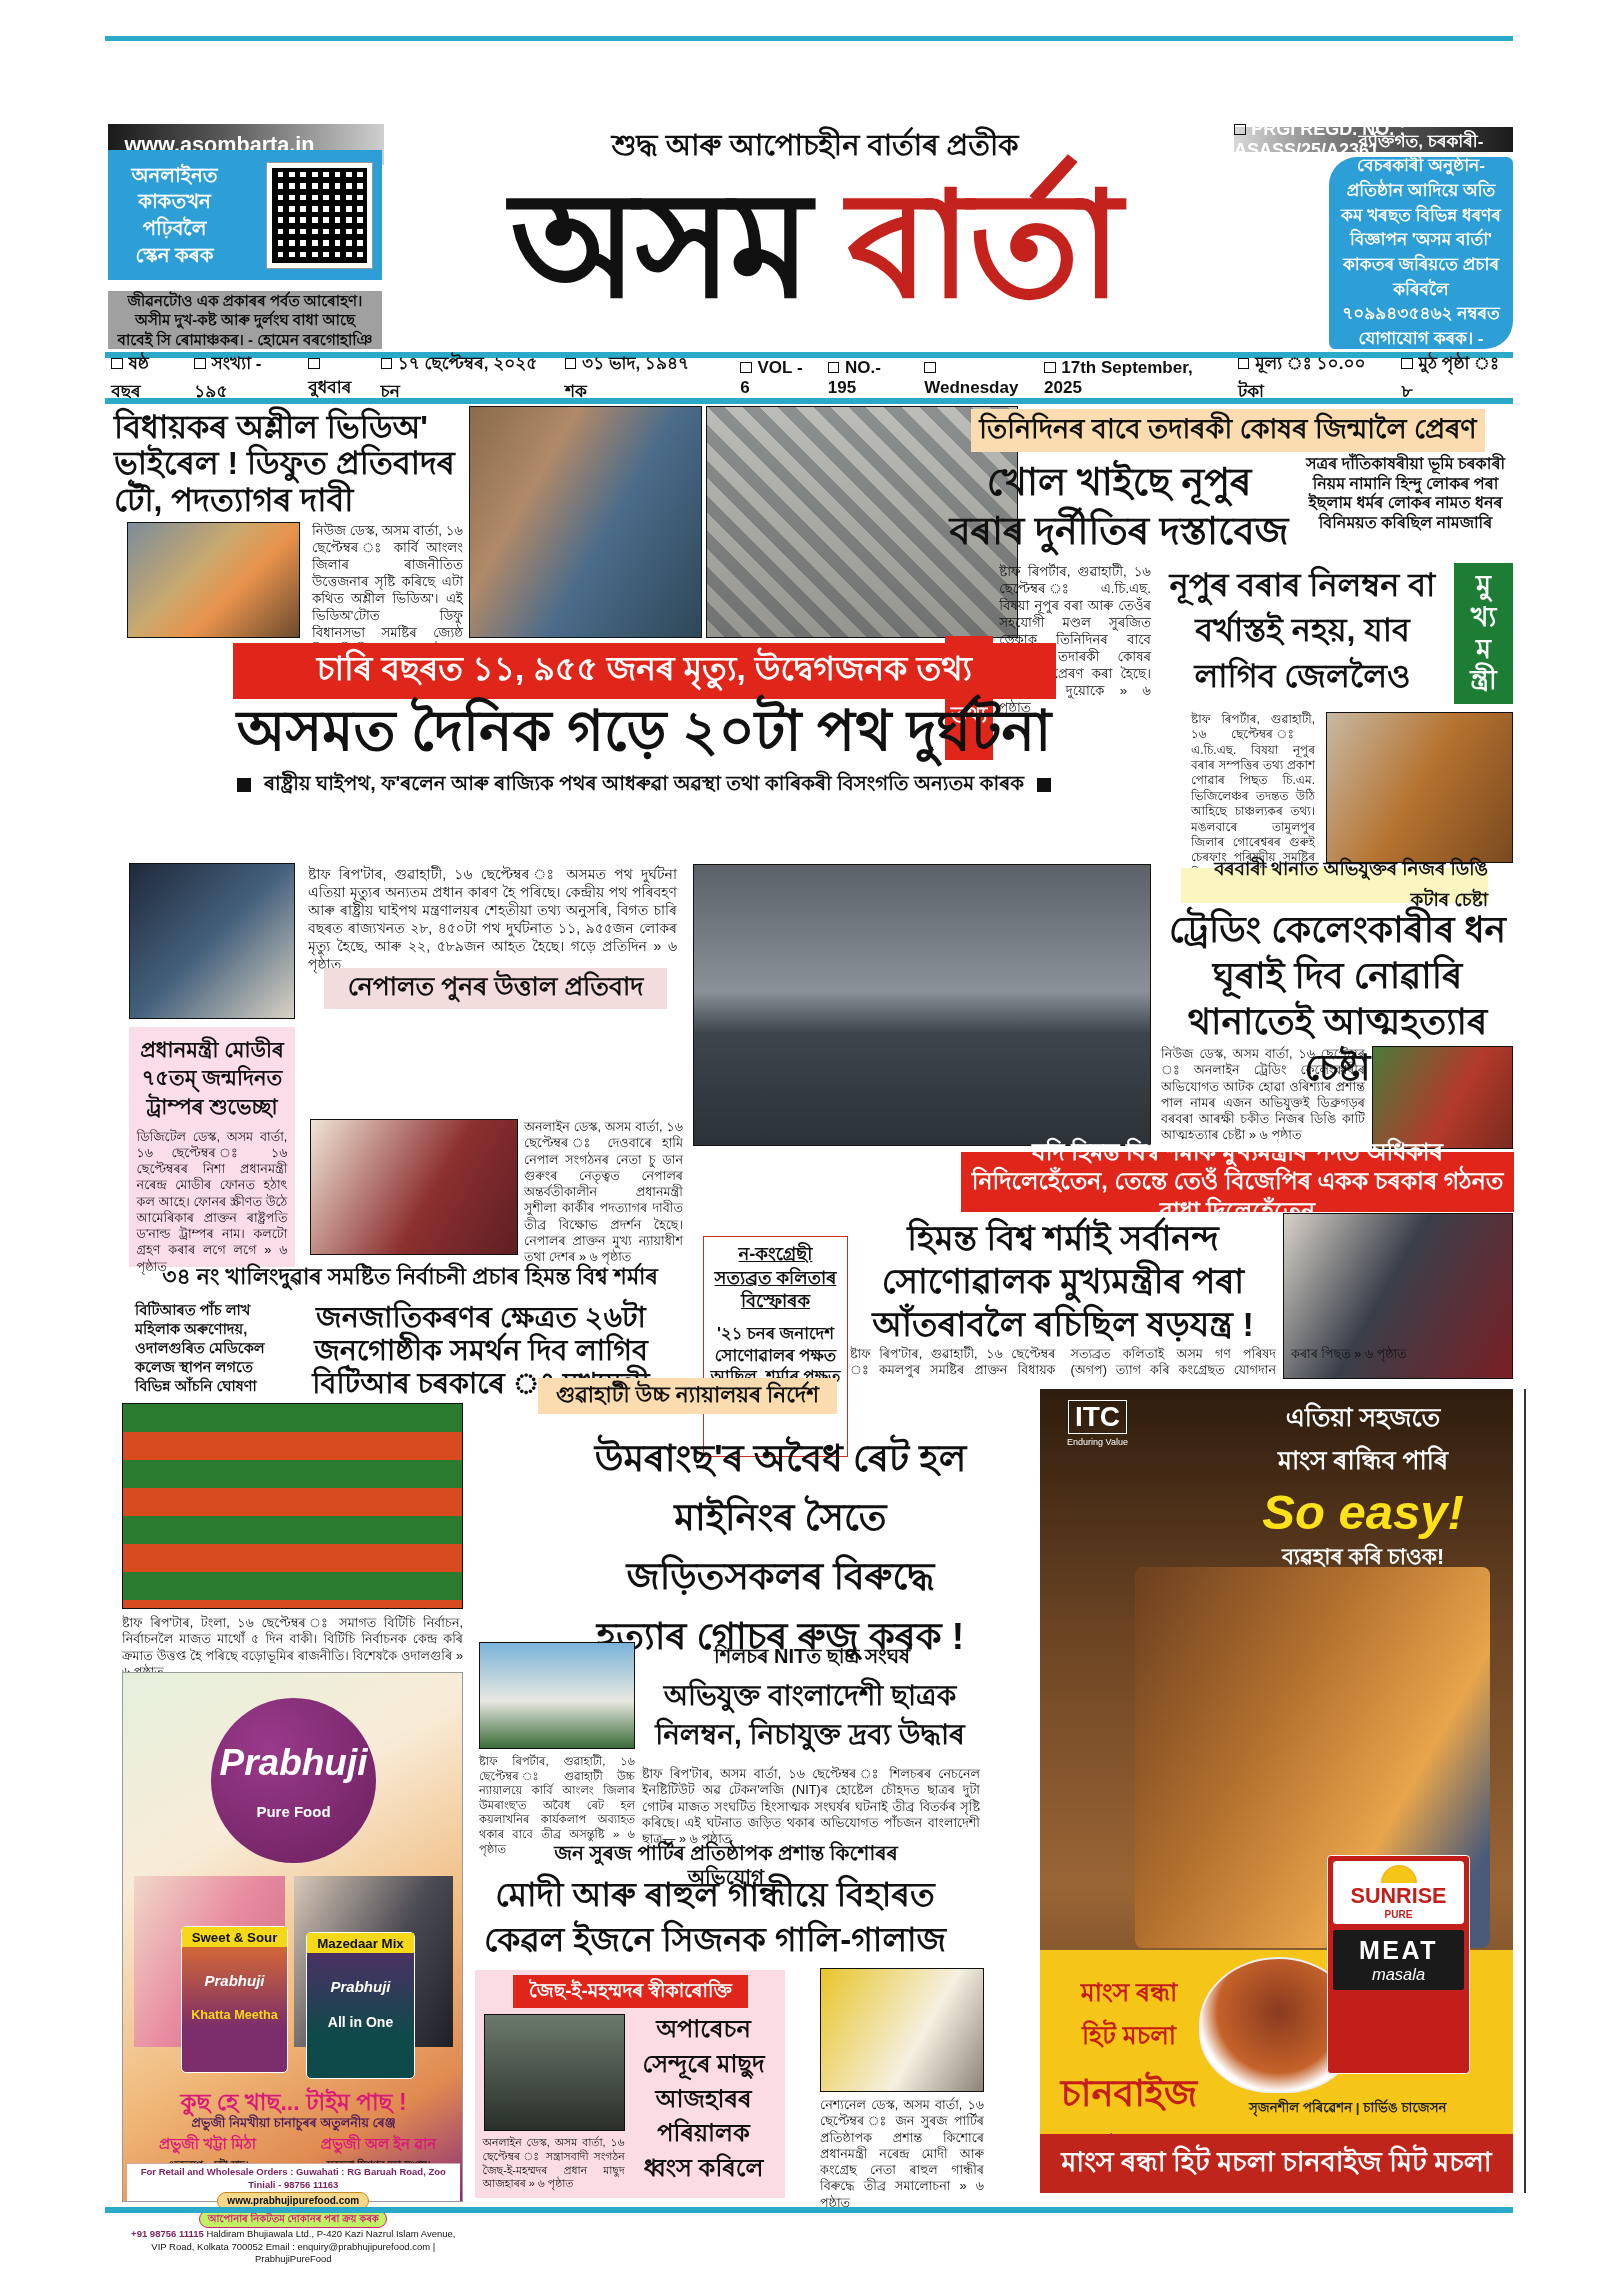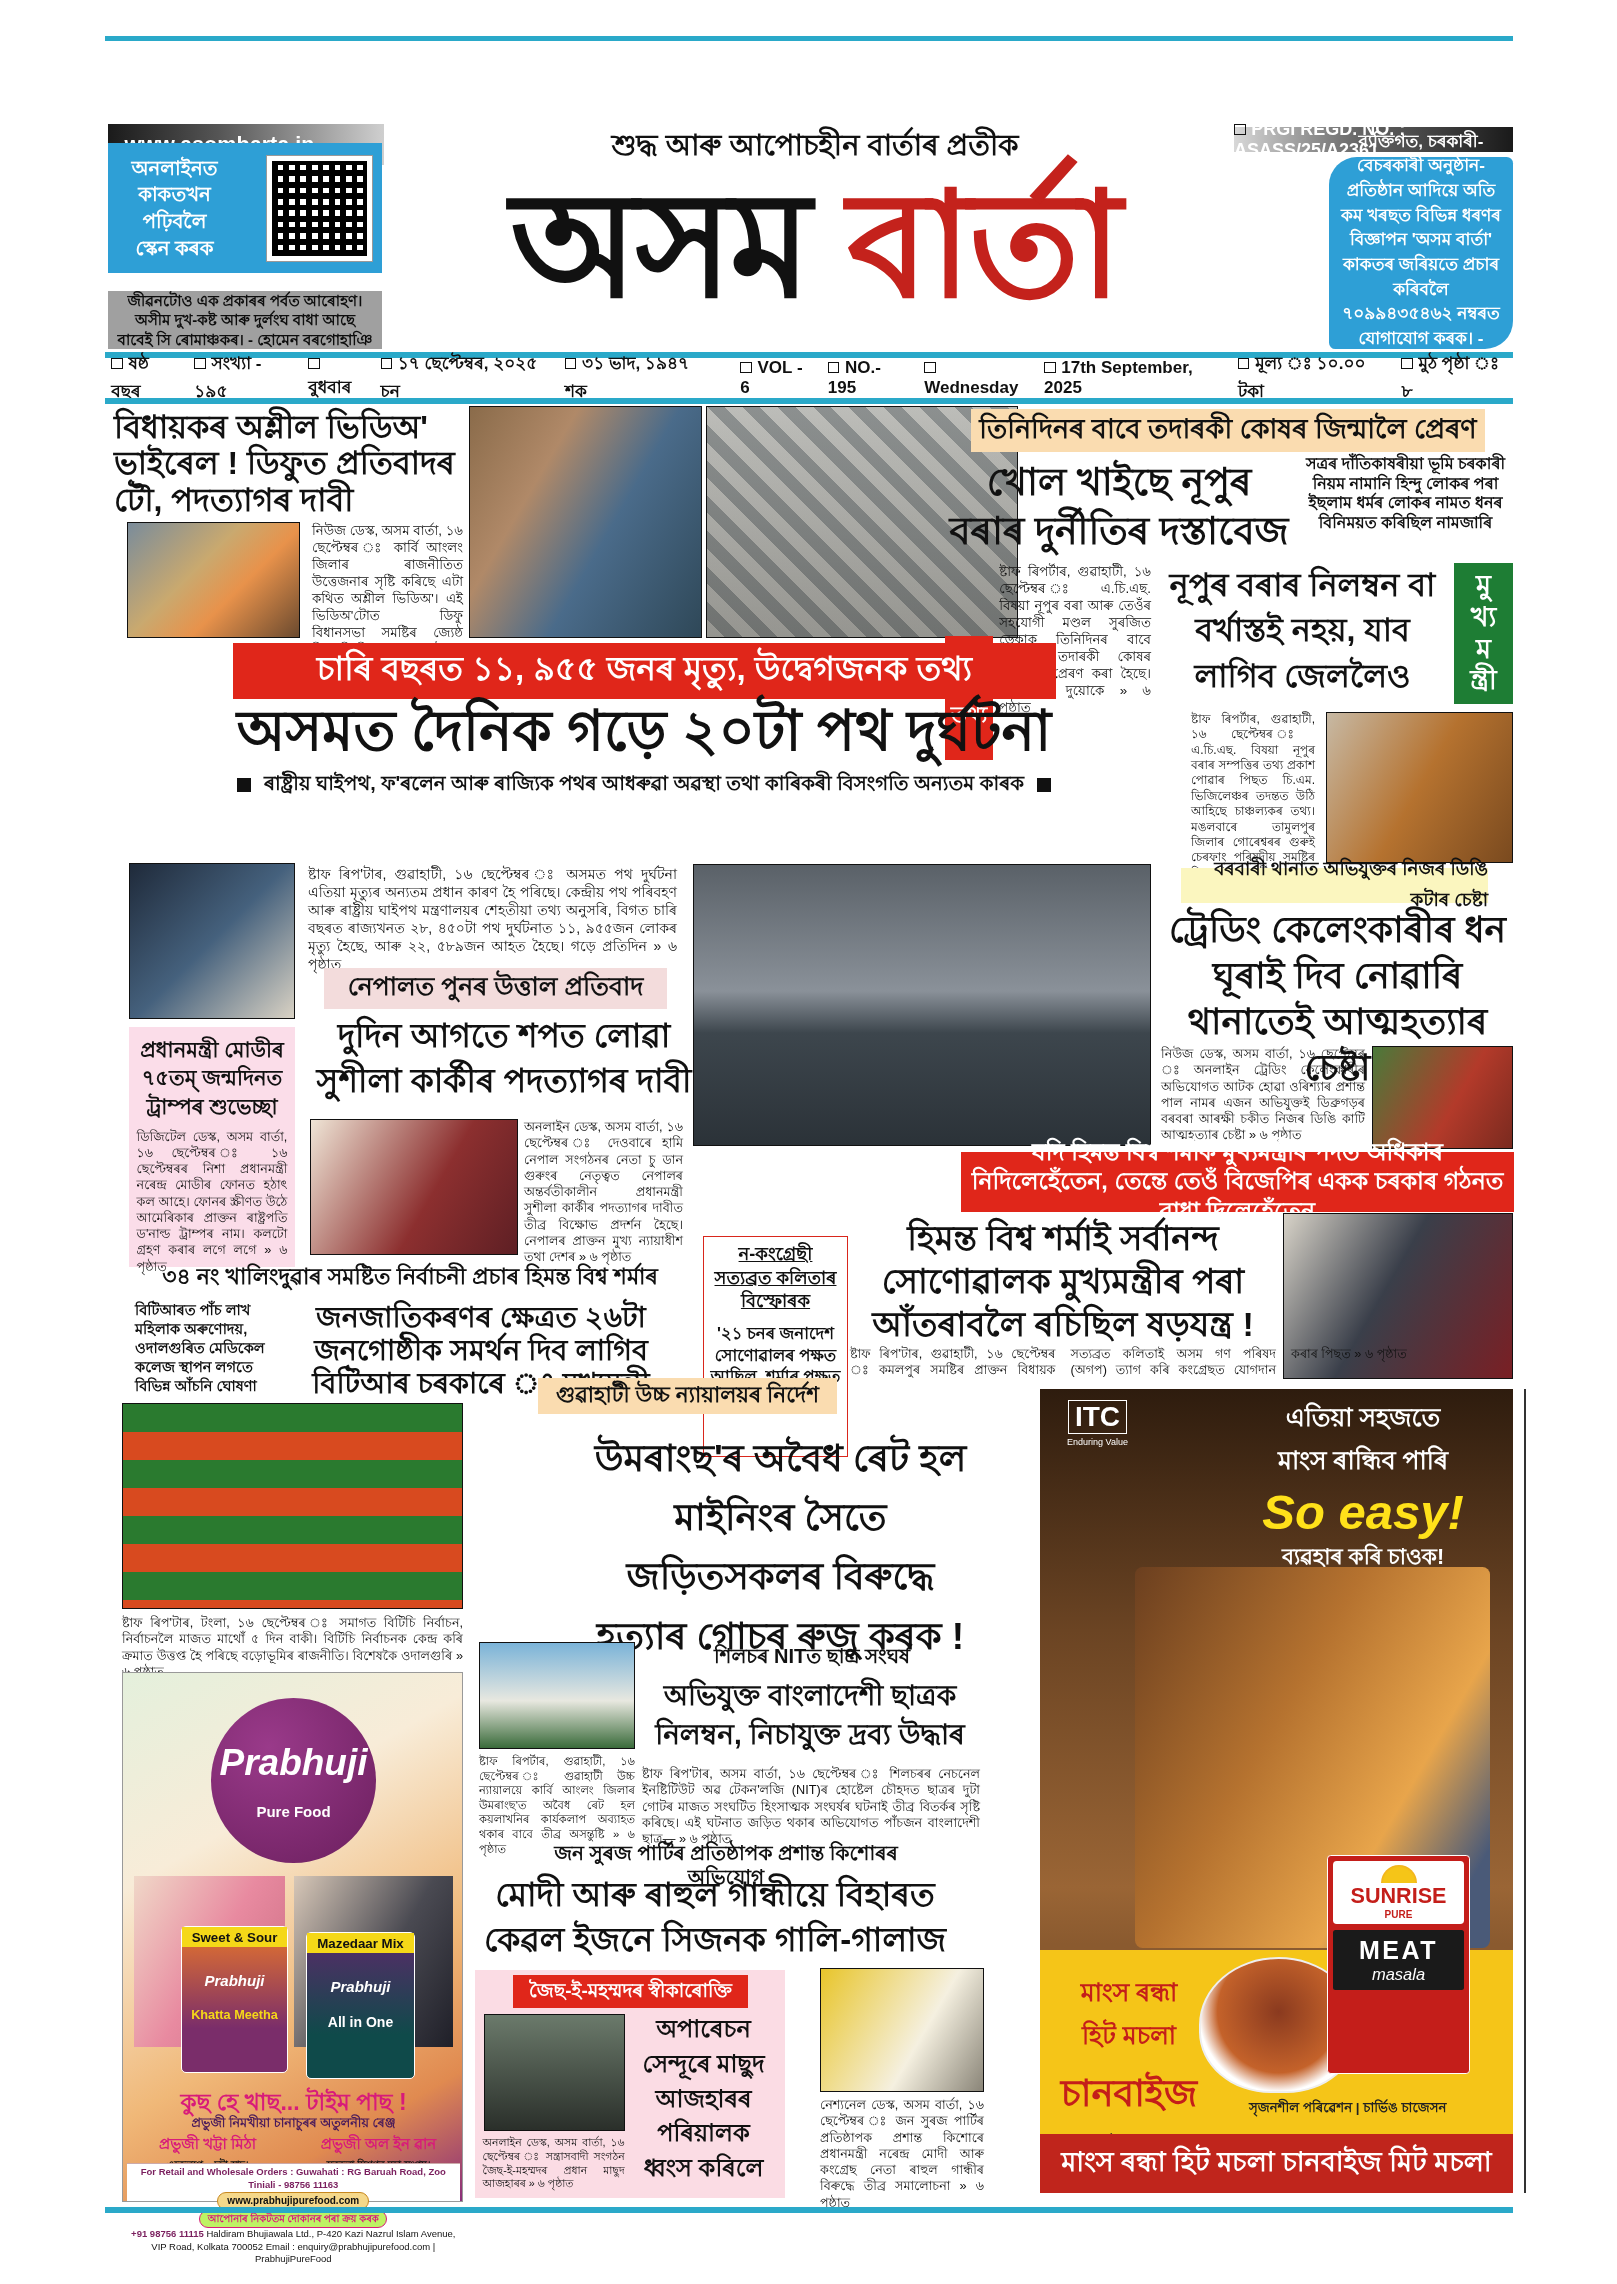--- a/index.html
+++ b/index.html
@@ -57,21 +57,21 @@
   <div class="abs gradbar-r" style="left:1234px;top:127px;width:279px;height:25px;">
     <span class="di">PRGI REGD. NO. : ASASS/25/A2361</span>
   </div>
 
   <div class="abs tagline" style="left:393px;top:122px;width:844px;">শুদ্ধ আৰু আপোচহীন বাৰ্তাৰ প্ৰতীক</div>
   <div class="abs mast" style="left:393px;top:151px;width:844px;height:209px;">
     <span>অসম</span>
     <span class="red">বাৰ্তা</span>
   </div>
 
-  <div class="abs scanbox" style="left:108px;top:143px;width:274px;height:130px;gap:36px;">
+  <div class="abs scanbox" style="left:108px;top:150px;width:274px;height:130px;gap:36px;">
     <div class="scantxt" style="white-space: pre-line;">অনলাইনত
 কাকতখন
 পঢ়িবলৈ
 স্কেন কৰক</div>
     <div class="qr"></div>
   </div>
   <div class="abs quotebox" style="left:108px;top:291px;width:274px;height:58px;">জীৱনটোও এক প্ৰকাৰৰ পৰ্বত আৰোহণ। অসীম দুখ-কষ্ট আৰু দুৰ্লংঘ বাধা আছে বাবেই সি ৰোমাঞ্চকৰ। - হোমেন বৰগোহাঞি</div>
 
   <div class="abs adbox" style="left:1329px;top:157px;width:184px;height:192px;">ব্যক্তিগত, চৰকাৰী- বেচৰকাৰী অনুষ্ঠান- প্ৰতিষ্ঠান আদিয়ে অতি কম খৰছত বিভিন্ন ধৰণৰ বিজ্ঞাপন 'অসম বাৰ্তা' কাকতৰ জৰিয়তে প্ৰচাৰ কৰিবলৈ ৭০৯৯৪৩৫৪৬২ নম্বৰত যোগাযোগ কৰক। - 'অসম বাৰ্তা' গোষ্ঠী -</div>
 
@@ -124,21 +124,20 @@
 
   <div class="abs ph" style="left:129px;top:863px;width:166px;height:156px;background:linear-gradient(135deg,#1f2a3a,#45617d 50%,#d9d2c4);"></div>
   <div class="abs pinkbox" style="left:129px;top:1027px;width:166px;height:240px;">
     <div class="hd ctr" style="font-size:21px;line-height:1.35;">প্ৰধানমন্ত্ৰী মোডীৰ ৭৫তম্ জন্মদিনত ট্ৰাম্পৰ শুভেচ্ছা</div>
     <div class="body-txt" style="font-size:12.7px;margin-top:7.6px;">ডিজিটেল ডেস্ক, অসম বাৰ্তা, ১৬ ছেপ্টেম্বৰ ঃ ১৬ ছেপ্টেম্বৰৰ নিশা প্ৰধানমন্ত্ৰী নৰেন্দ্ৰ মোডীৰ ফোনত হঠাৎ কল আহে। ফোনৰ স্ক্ৰীণত উঠে আমেৰিকাৰ প্ৰাক্তন ৰাষ্ট্ৰপতি ড'নাল্ড ট্ৰাম্পৰ নাম। কলটো গ্ৰহণ কৰাৰ লগে লগে  » ৬ পৃষ্ঠাত</div>
   </div>
 
   <div class="abs body-txt" style="left:308px;top:866px;width:369px;height:90px;font-size:14px;">ষ্টাফ ৰিপ'টাৰ, গুৱাহাটী, ১৬ ছেপ্টেম্বৰ ঃ অসমত পথ দুৰ্ঘটনা এতিয়া মৃত্যুৰ অন্যতম প্ৰধান কাৰণ হৈ পৰিছে। কেন্দ্ৰীয় পথ পৰিবহণ আৰু ৰাষ্ট্ৰীয় ঘাইপথ মন্ত্ৰণালয়ৰ শেহতীয়া তথ্য অনুসৰি, বিগত চাৰি বছৰত ৰাজ্যখনত ২৮, ৪৫০টা পথ দুৰ্ঘটনাত ১১, ৯৫৫জন লোকৰ মৃত্যু হৈছে, আৰু ২২, ৫৮৯জন আহত হৈছে। গড়ে প্ৰতিদিন  » ৬ পৃষ্ঠাত</div>
 
   <div class="abs kick-rose" style="left:324px;top:968px;width:343px;height:41px;font-size:25px;">নেপালত পুনৰ উত্তাল প্ৰতিবাদ</div>
-  <div class="abs hd ctr" style="left:316px;top:1014px;width:376px;height:100px;font-size:33px;line-height:1.35;">দুদিন আগতে শপত লোৱা সুশীলা কাৰ্কীৰ পদত্যাগৰ দাবী</div>
   <div class="abs ph" style="left:310px;top:1119px;width:208px;height:136px;background:linear-gradient(120deg,#efe5d6,#8c2f2f 58%,#5e1f24);"></div>
   <div class="abs body-txt" style="left:524px;top:1119px;width:159px;height:143px;font-size:12.7px;">অনলাইন ডেস্ক, অসম বাৰ্তা, ১৬ ছেপ্টেম্বৰ ঃ দেওবাৰে হামি নেপাল সংগঠনৰ নেতা চু ডান গুৰুংৰ নেতৃত্বত নেপালৰ অন্তৰ্বতীকালীন প্ৰধানমন্ত্ৰী সুশীলা কাৰ্কীৰ পদত্যাগৰ দাবীত তীব্ৰ বিক্ষোভ প্ৰদৰ্শন হৈছে। নেপালৰ প্ৰাক্তন মুখ্য ন্যায়াধীশ তথা দেশৰ  » ৬ পৃষ্ঠাত</div>
 
   <div class="abs ph" style="left:693px;top:864px;width:458px;height:282px;background:linear-gradient(#5a6168,#8a9199 45%,#3d464d 60%,#2b3238);"></div>
 
   <div class="abs kick-yellow" style="left:1181px;top:868px;width:307px;height:35px;font-size:18.4px;text-align:right;">বৰবাৰী থানাত অভিযুক্তৰ নিজৰ ডিঙি কটাৰ চেষ্টা</div>
   <div class="abs hd ctr" style="left:1161px;top:907px;width:353px;height:132px;font-size:36px;line-height:1.28;">ট্ৰেডিং কেলেংকাৰীৰ ধন ঘূৰাই দিব নোৱাৰি থানাতেই আত্মহত্যাৰ চেষ্টা</div>
   <div class="abs body-txt" style="left:1161px;top:1046px;width:204px;height:103px;font-size:12.7px;">নিউজ ডেস্ক, অসম বাৰ্তা, ১৬ ছেপ্টেম্বৰ ঃ অনলাইন ট্ৰেডিং কেলেংকাৰীৰ অভিযোগত আটক হোৱা ওৰিশ্যাৰ প্ৰশান্ত পাল নামৰ এজন অভিযুক্তই ডিব্ৰুগড়ৰ বৰবৰা আৰক্ষী চকীত নিজৰ ডিঙি কাটি আত্মহত্যাৰ চেষ্টা  » ৬ পৃষ্ঠাত</div>
   <div class="abs ph" style="left:1372px;top:1046px;width:141px;height:103px;background:linear-gradient(120deg,#4a7a3a,#b33a2a 58%,#7a2a1f);"></div>
 

